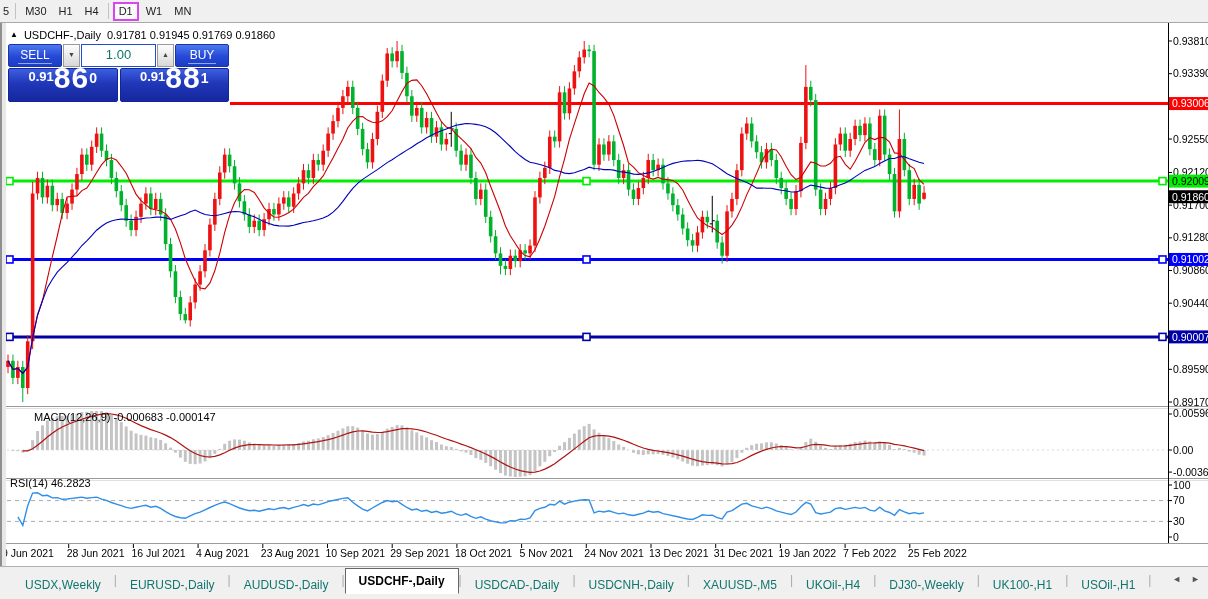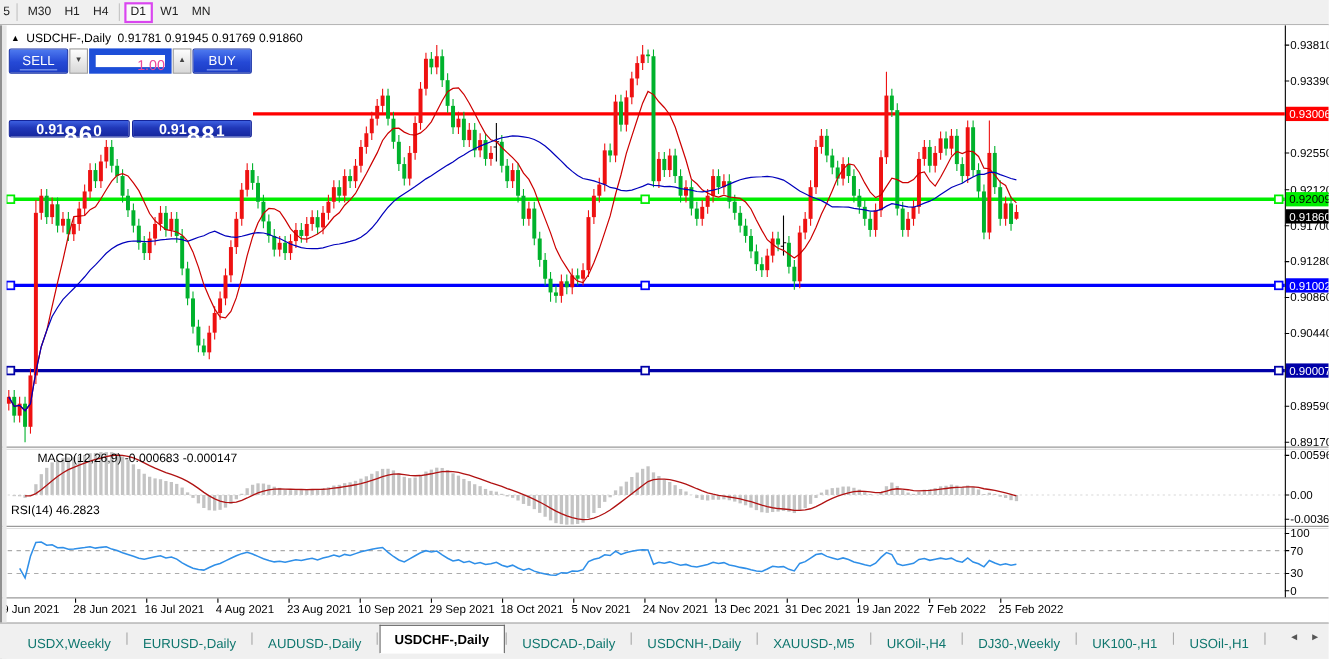--- a/index.html
+++ b/index.html
@@ -33,28 +33,28 @@
 
   
   #trade { position:absolute; left:8px; top:21px; width:221px; }
   #trade-row1 { display:flex; height:23px; gap:1px; }
   .tbtn { flex:0 0 54px; color:#fff; font-size:12px; text-align:center; line-height:21px;
           background:linear-gradient(#4d79ef,#2549d6 55%,#1c3cc4); border:1px solid #1a34a8;
           border-radius:2px; cursor:pointer; }
   .tbtn span { border-bottom:1px solid #8fa8f5; padding:0 2px 1px; }
   .spin { flex:0 0 17px; background:linear-gradient(#fdfdfd,#d8d8d8); border:1px solid #9a9a9a;
           font-size:7px; color:#444; text-align:center; line-height:20px; cursor:pointer; }
-  #vol { flex:1; background:#fff; border:6px solid #1d4ed8; font-size:13px; color:#ec4899;
-         text-align:right; line-height:20px; }
+  #vol { flex:1; background:#fff; border:1px solid #1d4ed8; font-size:13px; color:#0f766e;
+         text-align:center; line-height:20px; }
   #trade-row2 { display:flex; margin-top:1px; height:34px; gap:2px; }
   .bigpx { flex:1; color:#fff; background:linear-gradient(#3c5fe0,#2037b8 45%,#16279e);
-           border:1px solid #14249a; border-radius:2px; display:flex; align-items:flex-start;
-           justify-content:center; padding-bottom:14px; cursor:pointer;margin-top:41px; }
+           border:1px solid #14249a; border-radius:2px; display:flex; align-items:center;
+           justify-content:center; padding-bottom:14px; cursor:pointer; }
   .bigpx .frac { font-size:13px; font-weight:bold; margin-bottom:3px; }
-  .bigpx .big  { font-size:22px; font-weight:bold; line-height:26px; letter-spacing:1px; }
+  .bigpx .big  { font-size:30px; font-weight:bold; line-height:26px; letter-spacing:1px; }
   .bigpx .sup  { font-size:14px; font-weight:bold; align-self:flex-start; margin-top:1px; }
 
   
   .ind-title { position:absolute; font-size:11px; color:#000; white-space:nowrap; }
 
   
   #tabbar { position:absolute; left:0; top:566px; width:1208px; height:33px;
             background:#f0f0f0; border-top:1px solid #b0b0b0;
             display:flex; align-items:flex-start; padding-left:12px; }
   .tab { height:24px; padding:0 13px; display:flex; align-items:center; font-size:12px;
@@ -780,21 +780,21 @@
           <span class="sup">1</span>
         </div>
       </div>
     </div>
 
     <div class="ind-title" style="left:10px; top:388px;margin-left:24px;">
       <span>MACD(12,26,9)</span>
       <span>-0.000683</span>
       <span>-0.000147</span>
     </div>
-    <div class="ind-title" style="left:10px; top:435px;">
+    <div class="ind-title" style="left:10px; top:454px;">
       <span>RSI(14)</span>
       <span>46.2823</span>
     </div>
   </div>
 
   <div id="tabbar">
       <div class="tab">USDX,Weekly</div>
       <div class="tabsep">|</div>
       <div class="tab">EURUSD-,Daily</div>
       <div class="tabsep">|</div>

